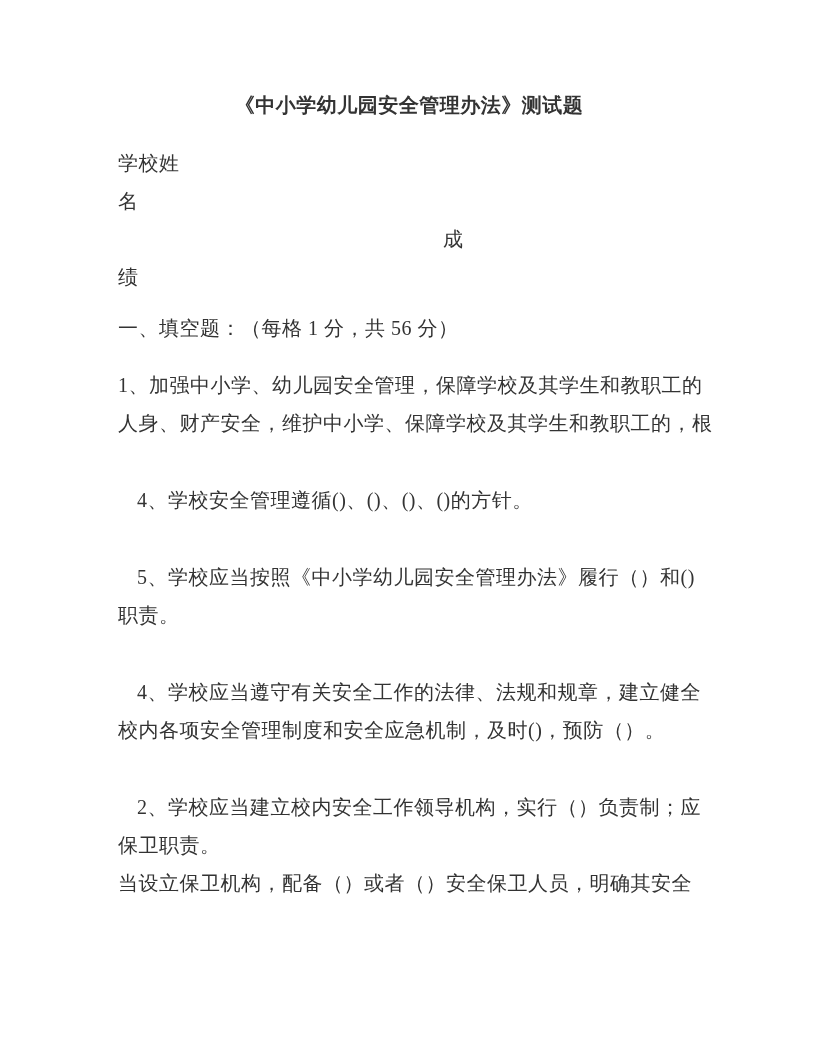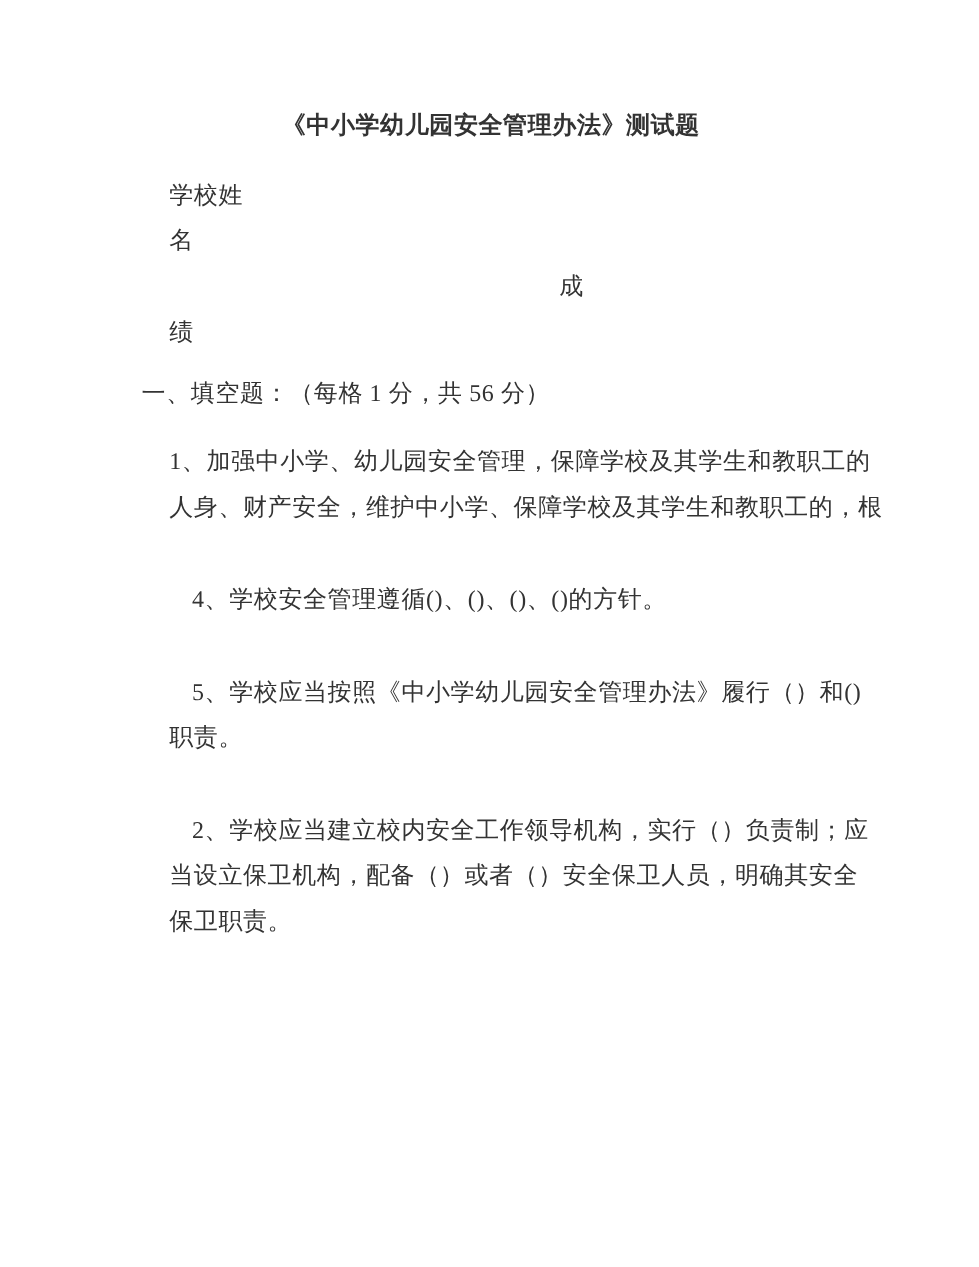--- a/index.html
+++ b/index.html
@@ -32,21 +32,20 @@
     font-weight: bold;
     text-align: center;
     line-height: 38px;
     white-space: nowrap;
   }
   .header-block {
     margin-top: 20px;
   }
   .line {
     white-space: nowrap;
-    margin-left: 23px;
   }
   .score-offset {
     text-indent: 325px;
   }
   .section-heading {
     margin-top: 13px;
     white-space: nowrap;
   }
   .question {
     margin-top: 39px;
@@ -82,21 +81,25 @@
 
     <div class="question q-indent">
       <div class="line">4、学校安全管理遵循()、()、()、()的方针。</div>
     </div>
 
     <div class="question q-indent">
       <div class="line">5、学校应当按照《中小学幼儿园安全管理办法》履行（）和()</div>
       <div class="line">职责。</div>
     </div>
 
+    <div class="question q-indent">
+      <div class="line">4、学校应当遵守有关安全工作的法律、法规和规章，建立健全</div>
+      <div class="line">校内各项安全管理制度和安全应急机制，及时()，预防（）。</div>
+    </div>
 
     <div class="question q-indent">
       <div class="line">2、学校应当建立校内安全工作领导机构，实行（）负责制；应</div>
+      <div class="line">保卫职责。</div>
       <div class="line">当设立保卫机构，配备（）或者（）安全保卫人员，明确其安全</div>
-      <div class="line">保卫职责。</div>
     </div>
 
   </div>
 </div>
 
 </body></html>

